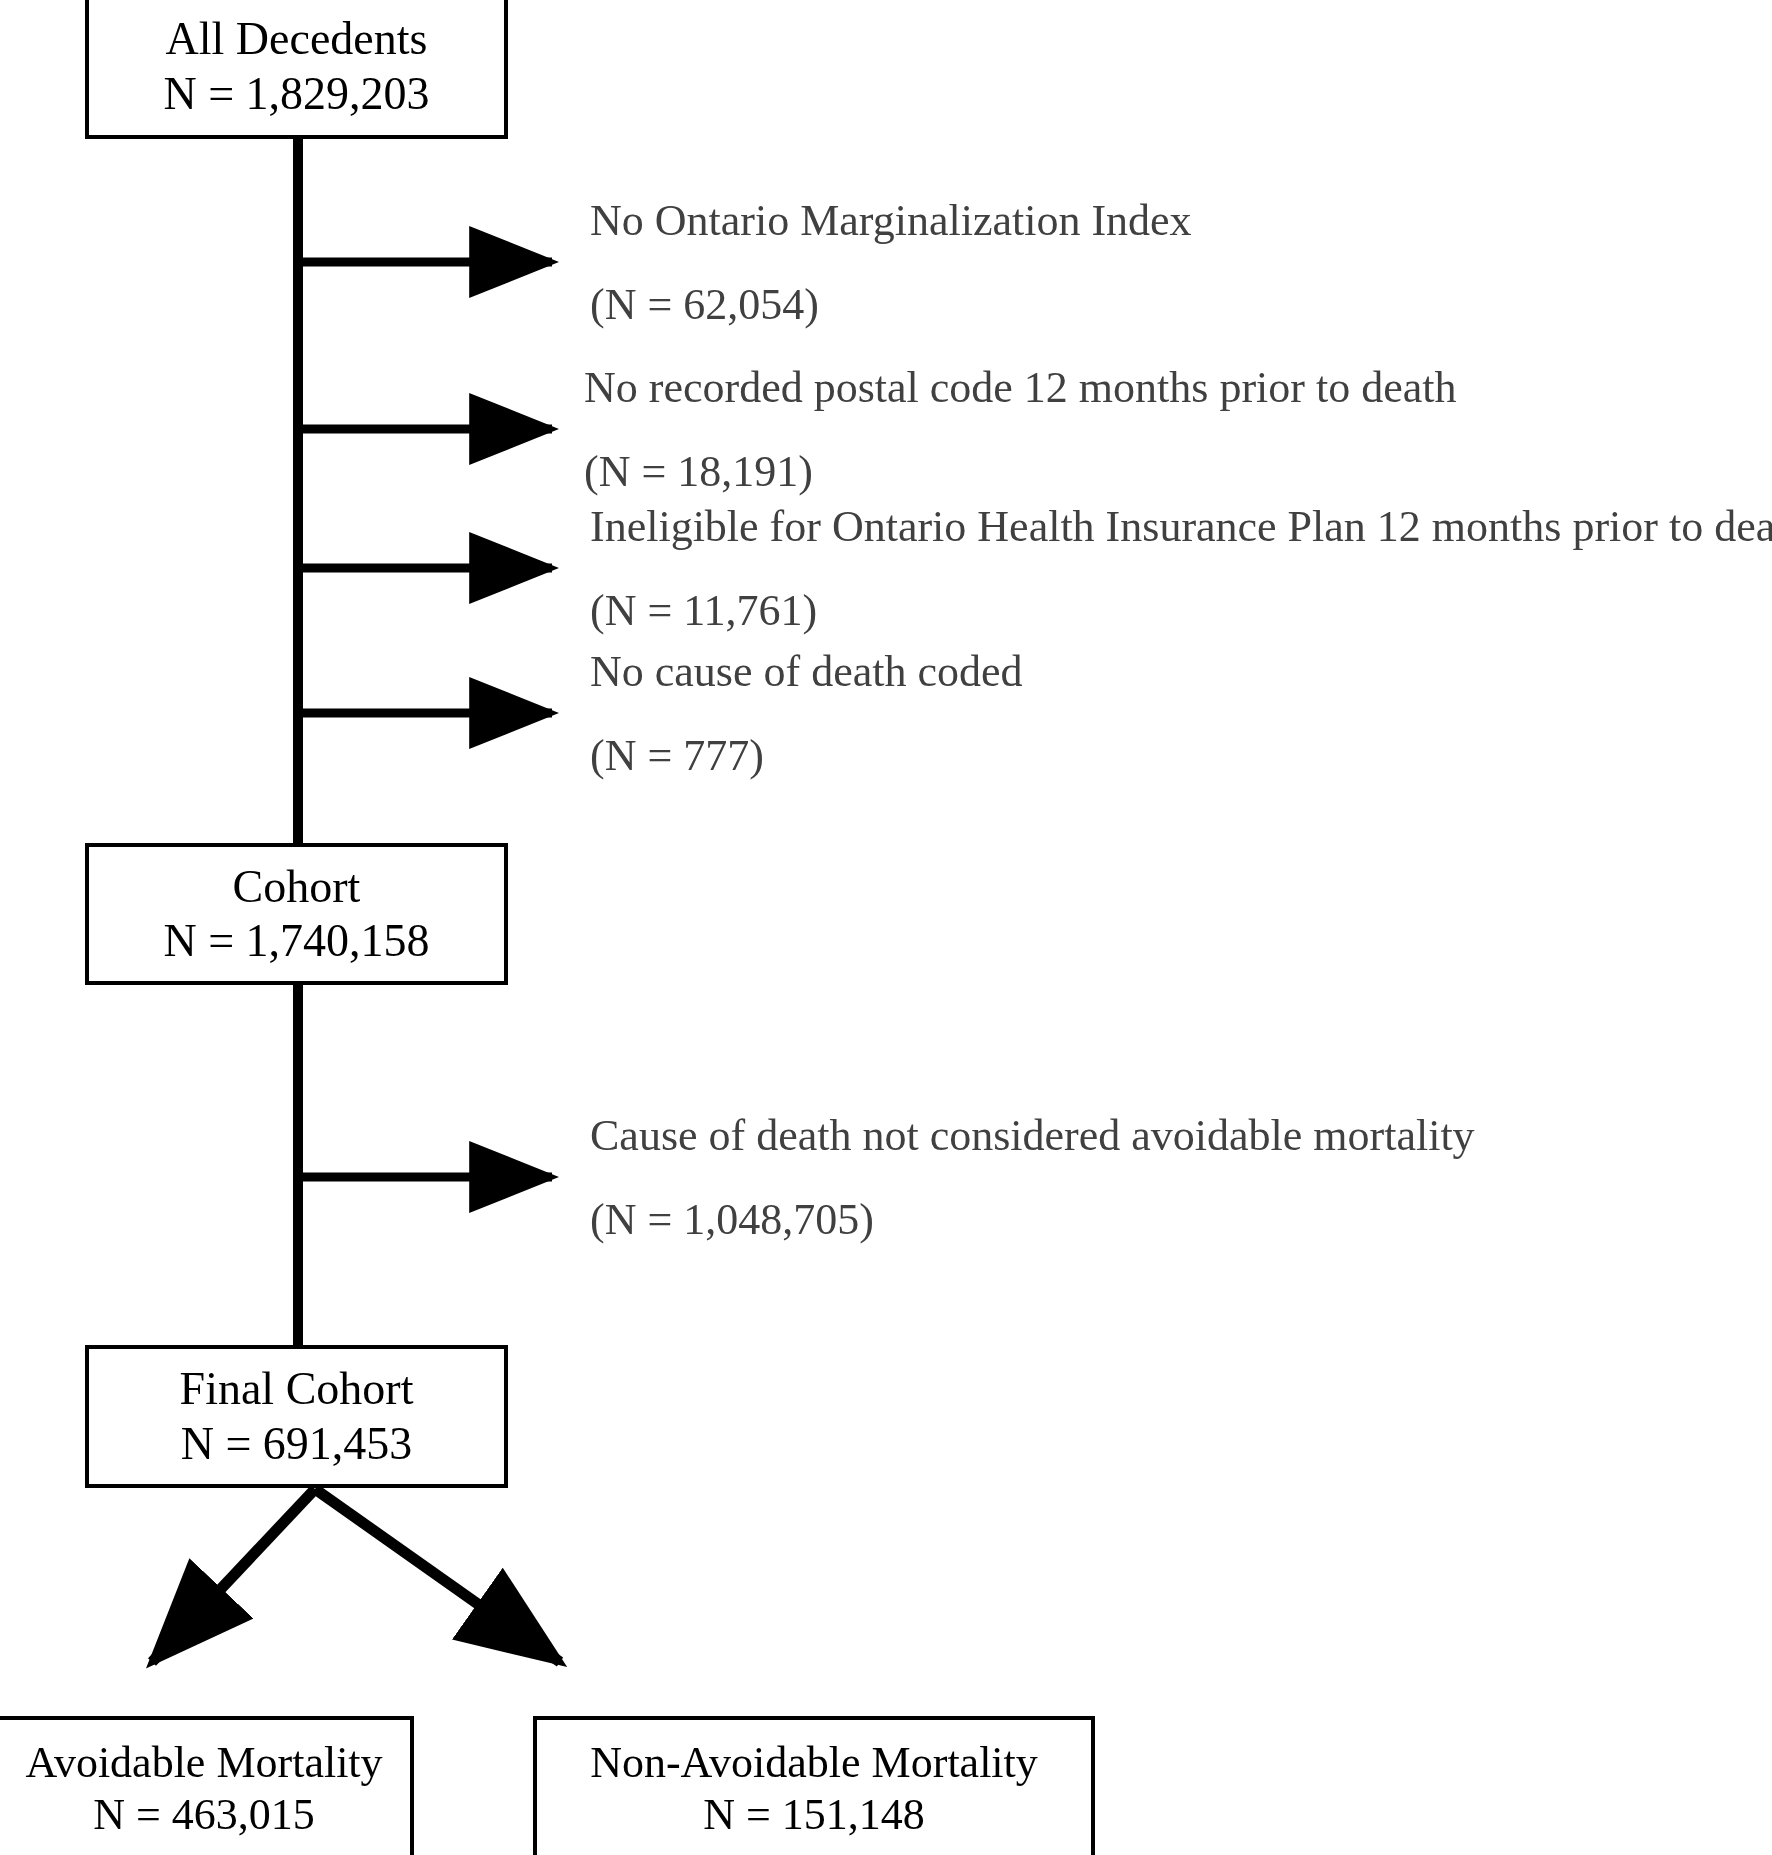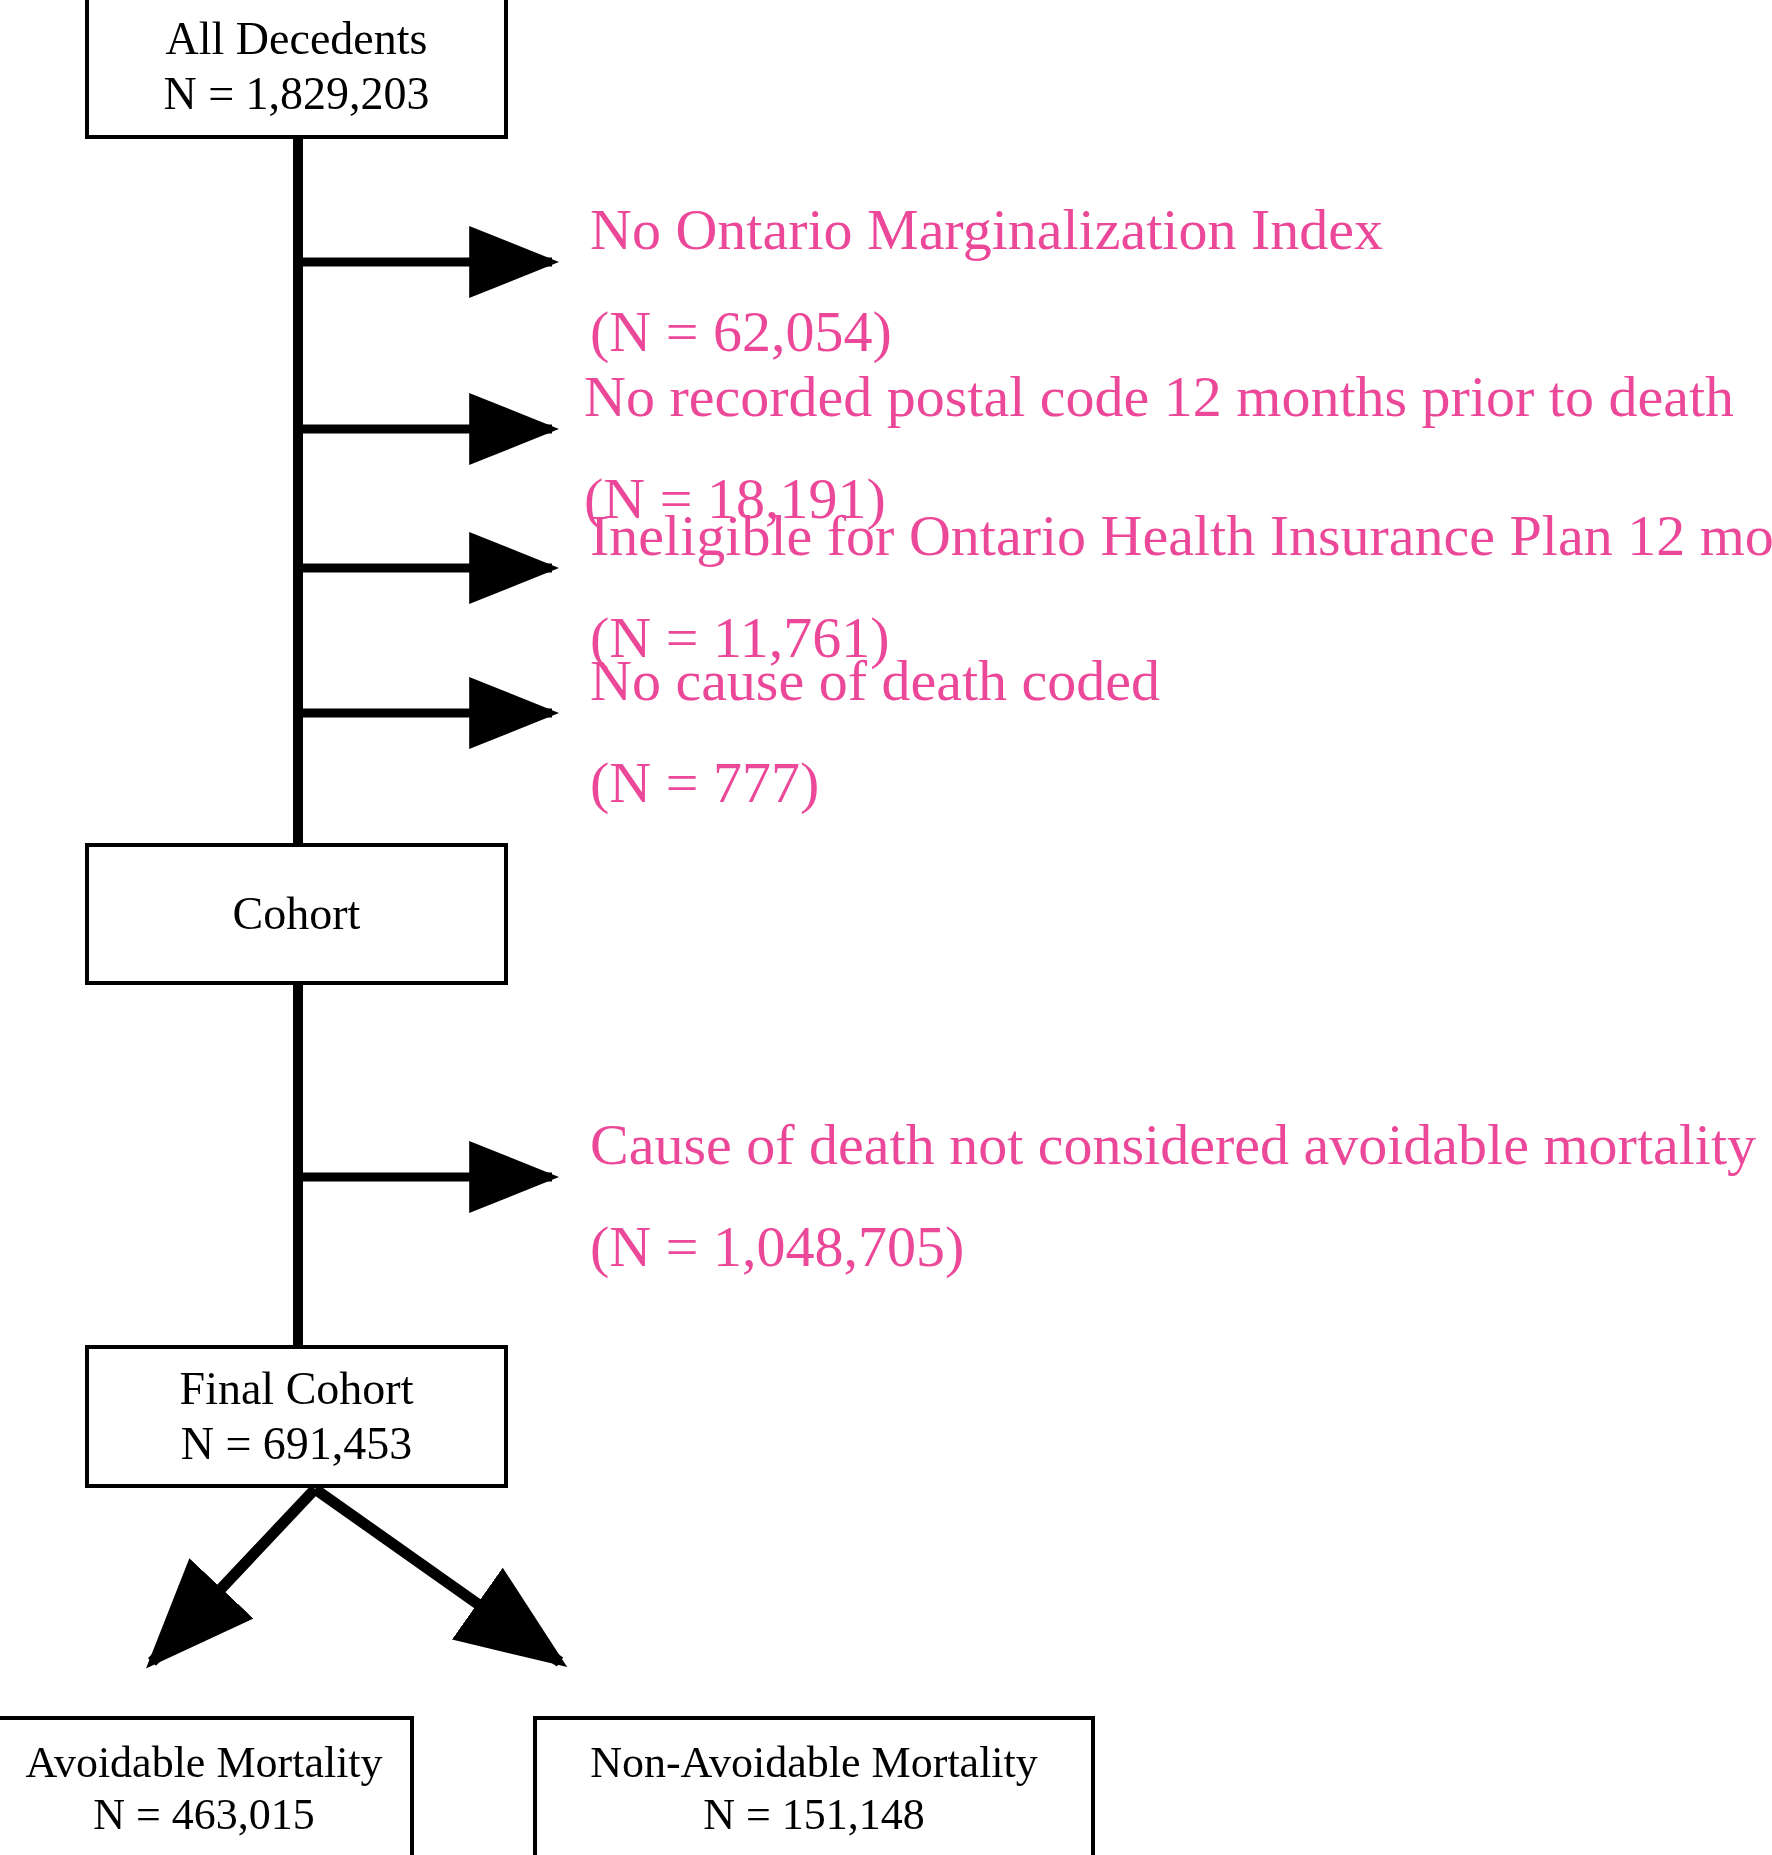--- a/index.html
+++ b/index.html
@@ -45,24 +45,24 @@
 
   #node-all-decedents { left: 85px;  top: -6px;   width: 423px; height: 145px; }
   #node-cohort        { left: 85px;  top: 843px;  width: 423px; height: 142px; }
   #node-final-cohort  { left: 85px;  top: 1345px; width: 423px; height: 143px; }
 
   #node-avoidable     { left: -6px;  top: 1716px; width: 420px;  height: 145px; font-size: 44px; }
   #node-non-avoidable { left: 533px; top: 1716px; width: 562px;  height: 145px; font-size: 44px; }
 
   .exclusion {
     position: absolute;
-    font-size: 58px;
+    font-size: 44px;
     line-height: 1.28;
     white-space: nowrap;
-    color: #ec4899;
+    color: #404040;
   }
   .exclusion .ex-label { display: block; }
   .exclusion .ex-count { display: block; margin-top: 28px; }
 
   #exclusion-0 { left: 590px; top: 193px;  }
   #exclusion-1 { left: 584px; top: 360px;  }
   #exclusion-2 { left: 590px; top: 499px;  }
   #exclusion-3 { left: 590px; top: 644px;  }
   #exclusion-4 { left: 590px; top: 1108px; }
 </style>
@@ -92,20 +92,21 @@
     <line x1="315" y1="1489" x2="560" y2="1662" stroke="#000000" stroke-width="11" marker-end="url(#arrowhead)"></line>
   </svg>
 
   <div class="node-box" id="node-all-decedents">
     <span class="line1">All Decedents</span>
     <span class="line2">N = 1,829,203</span>
   </div>
 
   <div class="node-box" id="node-cohort">
     <span class="line1">Cohort</span>
+    <span class="line2">N = 1,740,158</span>
   </div>
 
   <div class="node-box" id="node-final-cohort">
     <span class="line1">Final Cohort</span>
     <span class="line2">N = 691,453</span>
   </div>
 
   <div class="node-box" id="node-avoidable">
     <span class="line1">Avoidable Mortality</span>
     <span class="line2">N = 463,015</span>

